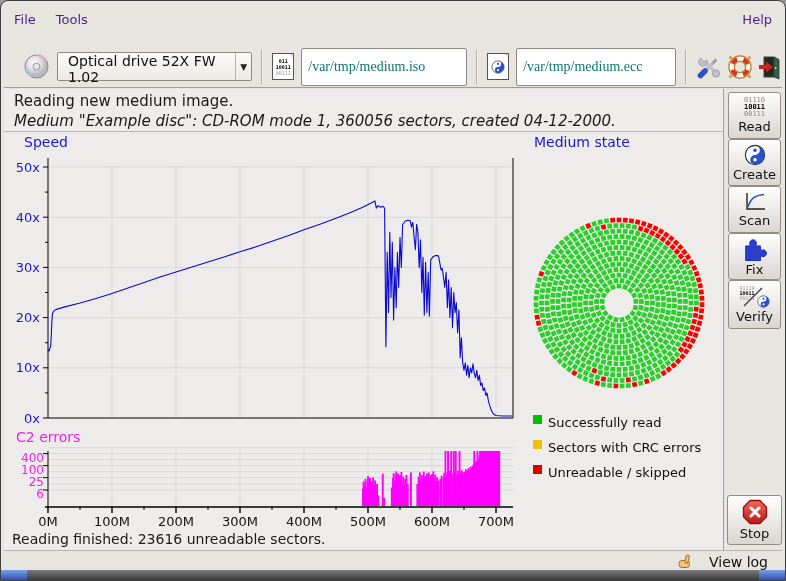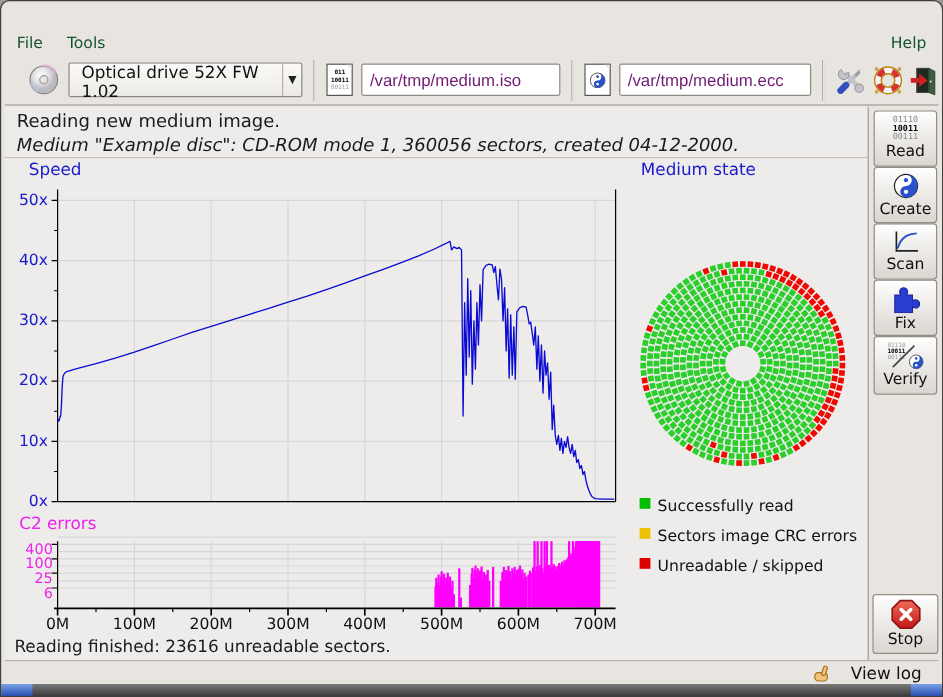--- a/index.html
+++ b/index.html
@@ -17,37 +17,37 @@
     background:linear-gradient(#6b8ed9,#1e3f98);
     border-radius:7px 0 26px 0;display:flex;align-items:center;gap:7px;
     padding-left:7px;box-sizing:border-box;}
   .title-text{color:#fff;font-weight:bold;font-size:13px;text-shadow:0 1px 1px #10245e;}
   .winbtns{position:absolute;right:7px;top:3px;display:flex;gap:7px;}
   .winbtn{width:17px;height:17px;border-radius:50%;box-sizing:border-box;cursor:default;
     background:radial-gradient(circle at 35% 30%,#ffffff 0%,#dde6f5 45%,#9db4e0 100%);
     border:1.5px solid #4166ae;color:#2a52a8;font-size:10px;line-height:14px;
     text-align:center;font-weight:bold;}
   
-  .menubar{position:absolute;top:25px;left:3px;right:3px;height:20px;
-    display:flex;align-items:center;font-size:13px;color:#14532d;}
+  .menubar{position:absolute;top:8px;left:3px;right:3px;height:20px;
+    display:flex;align-items:center;font-size:13px;color:#4c1d95;}
   .menu-item{padding:2px 10px;}
   .menu-spacer{flex:1;}
   
   .toolbar{position:absolute;top:45px;left:3px;right:3px;height:42px;
     display:flex;align-items:center;border-bottom:1px solid #a39d95;
     box-sizing:border-box;padding-left:12px;}
   .tsep{width:1px;height:34px;background:#b3aea6;border-right:1px solid #f6f4f0;margin:0 9px;}
   .combo{display:flex;height:27px;border:1px solid #8d8a84;
     background:linear-gradient(#fbfaf8,#eceae5);border-radius:2px;margin-left:7px;}
   .combo-text{font-size:14px;padding:0 10px;color:#111;}
   .combo-arrow{width:18px;height:100%;border-left:1px solid #b5b0a8;display:flex;
     align-items:center;justify-content:center;font-size:9px;color:#222;}
-  .tb-input{height:27px;width:160px;border:1px solid #8d8a84;border-radius:2px;
-    background:#fff;font-family:Liberation Sans, sans-serif;
-    font-size:14px;color:#701a75;padding:0 6px;margin-left:7px;box-sizing:border-box;}
+  .tb-input{height:38px;width:160px;border:1px solid #8d8a84;border-radius:2px;
+    background:#fff;font-family:Liberation Serif, serif;
+    font-size:14px;color:#0f766e;padding:0 6px;margin-left:7px;box-sizing:border-box;}
   .tb-icon{margin-left:7px;display:flex;align-items:center;justify-content:center;}
   .tb-btn{margin-left:5px;display:flex;align-items:center;justify-content:center;cursor:default;}
   .doc-icon{position:relative;width:22px;height:27px;background:#fff;border:1px solid #555;
     box-sizing:border-box;display:flex;flex-direction:column;align-items:center;
     justify-content:center;overflow:hidden;}
   .doc-fold{position:absolute;top:-1px;right:-1px;width:0;height:0;
     border-left:6px solid transparent;border-top:6px solid #e8e5e0;}
   .bin-line{font-family:"DejaVu Sans Mono","Liberation Mono",monospace;
     font-size:5px;line-height:6px;color:#9a9a9a;}
   .bin-line.dark{color:#000;font-weight:bold;}
@@ -207,21 +207,21 @@
   <span class="panel-label" style="left:533px;top:133px;color:#1a1acc">Medium state</span>
   <span class="panel-label" style="left:15px;top:428px;color:#ee22ee">C2 errors</span>
 
   <div class="legend" id="legend">
       <div class="legend-row">
         <span class="legend-swatch" style="background: rgb(0, 191, 0);"></span>
         <span class="legend-text">Successfully read</span>
       </div>
       <div class="legend-row">
         <span class="legend-swatch" style="background: rgb(239, 192, 4);"></span>
-        <span class="legend-text">Sectors image CRC errors</span>
+        <span class="legend-text">Sectors with CRC errors</span>
       </div>
       <div class="legend-row">
         <span class="legend-swatch" style="background: rgb(221, 0, 0);"></span>
         <span class="legend-text">Unreadable / skipped</span>
       </div>
     </div>
 
   <div class="finished-text">Reading finished: 23616 unreadable sectors.</div>
 
   <svg class="charts-svg" id="charts" width="786" height="581" viewBox="0 0 786 581">

